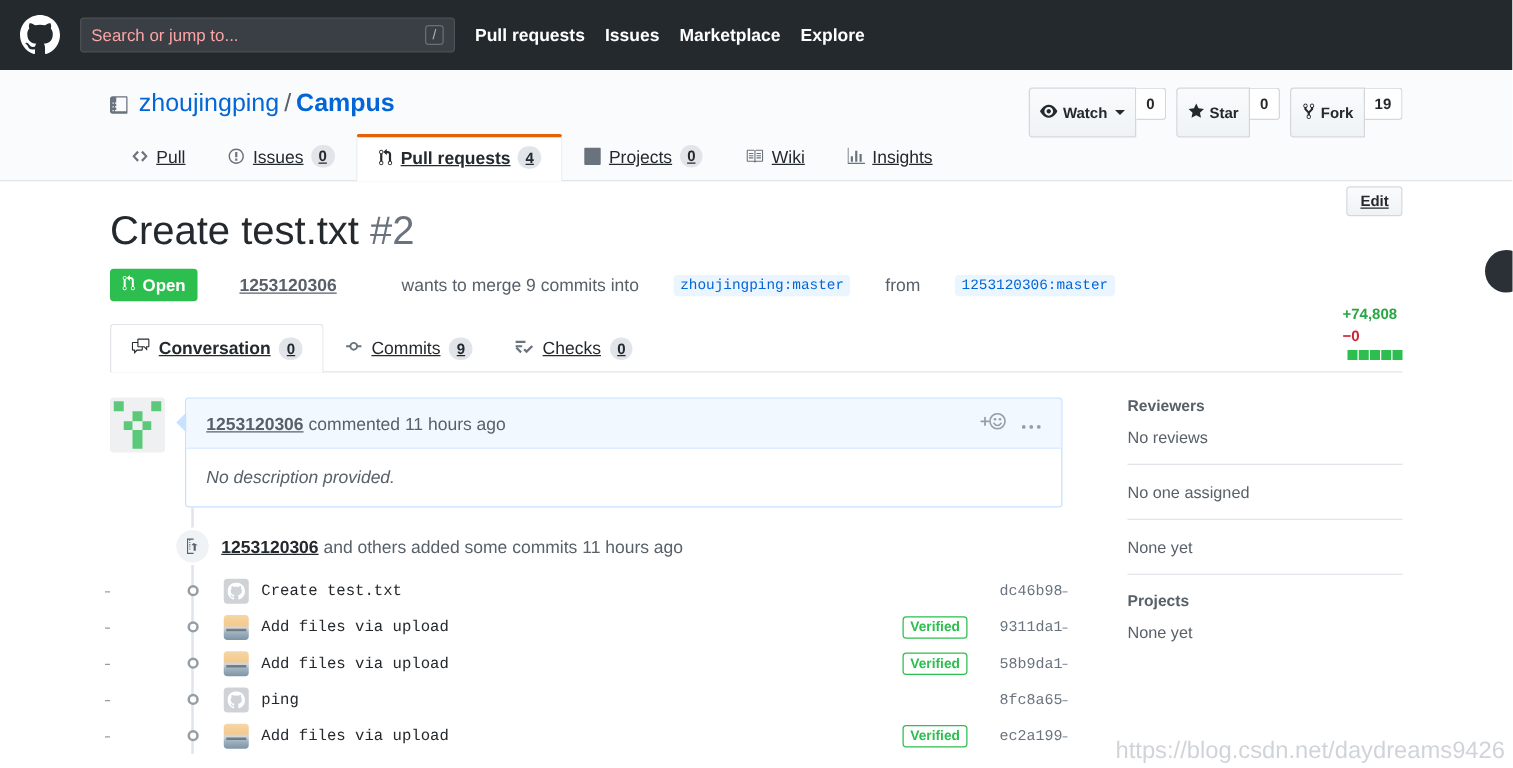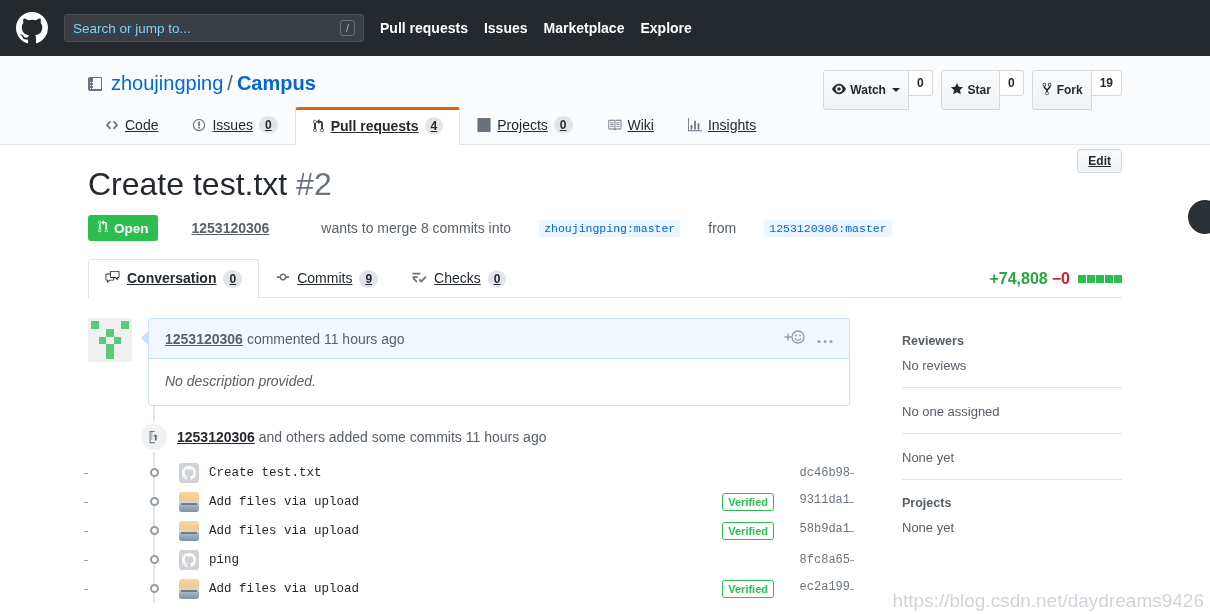--- a/index.html
+++ b/index.html
@@ -25,21 +25,21 @@
   .search-box {
     width: 300px; height: 28px;
     background: #3a3f45;
     border: 1px solid #4b5055;
     border-radius: 3px;
     display: flex; align-items: center;
     padding: 0 8px;
     margin-right: 16px;
   }
   .search-box .ph {
-    flex: 1; color: #7dd3fc; font-size: 13.5px;
+    flex: 1; color: #fca5a5; font-size: 13.5px;
     white-space: nowrap; overflow: hidden;
   }
   .slash {
     border: 1px solid #6a6f75; border-radius: 3px;
     color: #b0b4b8; font-size: 11px; line-height: 13px;
     padding: 0 5px; height: 16px; display: flex; align-items: center;
   }
   .topnav { display: flex; align-items: center; gap: 16px; }
   .topnav a {
     color: #ffffff; font-size: 14px; font-weight: bold;
@@ -159,22 +159,22 @@
   }
   .pr-tab .ic { color: #6a737d; display: flex; align-items: center; }
   .pr-tab.selected {
     background: #fff; border-color: #e1e4e8;
     border-radius: 3px 3px 0 0;
     font-weight: 600;
   }
   .pr-tab.selected .ic { color: #24292e; }
   .diffstat {
     position: absolute; right: 0; bottom: 9px;
-    display: flex; align-items: center; gap: 4px;
-    font-size: 16px; font-weight: bold;
+    display: flex; align-items: flex-start; gap: 4px;
+    font-size: 12px; font-weight: bold; flex-direction: column;
   }
   .add { color: #28a745; }
   .del { color: #cb2431; }
   .blocks { display: flex; gap: 1px; margin-left: 4px; }
   .blk { width: 8px; height: 8px; background: #2cbe4e; }
 
   
   .body-wrap { display: flex; padding-top: 20px; }
   .main-col { width: 762px; position: relative; }
   .side-col { width: 220px; margin-left: 52px; }
@@ -258,33 +258,33 @@
   }
   .av-beach::after {
     content:""; position:absolute; left:2px; top:11px; width:16px; height:2px;
     background: rgba(60,60,70,.55);
   }
   .commit-msg {
     margin-left: 10px;
     font-family: "Liberation Mono", "DejaVu Sans Mono", monospace;
     font-size: 12.5px; color: #24292e; white-space: nowrap;
   }
-  .commit-right { margin-left: auto; display: flex; gap: 14px; }
+  .commit-right { margin-left: auto; display: flex; align-items: center; gap: 14px; }
   .verified {
     border: 1px solid #2cbe4e; color: #2cbe4e;
     border-radius: 3px; font-size: 11px; font-weight: 600;
     padding: 1px 5px; line-height: 14px;
   }
   .sha {
     font-family: "Liberation Mono", "DejaVu Sans Mono", monospace;
     font-size: 12px; color: #6a737d; width: 62px; text-align: right;
   }
 
   
-  .side-sec { padding-bottom: 14px; border-bottom: 1px solid #e1e4e8; margin-bottom: 14px; margin-top: 16px; }
+  .side-sec { padding-bottom: 14px; border-bottom: 1px solid #e1e4e8; margin-bottom: 14px; }
   .side-sec:first-child { padding-top: 0; }
   .side-hd {
     font-size: 12.5px; font-weight: bold; color: #586069;
     margin-bottom: 10px;
   }
   .side-val { font-size: 13px; color: #586069; }
 
   
   .watermark {
     position: absolute; right: 6px; bottom: 2px;
@@ -379,21 +379,21 @@
         </div>
       </div>
 
       <nav class="repo-nav">
         <a class="tab" href="#">
           <span class="ic">
             <svg width="14" height="14" viewBox="0 0 14 16" fill="currentColor" aria-hidden="true">
                 <path d="M9.5 3L8 4.5 11.5 8 8 11.5 9.5 13 14 8 9.5 3zm-5 0L0 8l4.5 5L6 11.5 2.5 8 6 4.5 4.5 3z"></path>
               </svg>
           </span>
-          <span>Code</span>
+          <span>Pull</span>
         </a>
         <a class="tab" href="#">
           <span class="ic">
             <svg width="14" height="14" viewBox="0 0 14 16" fill="currentColor" aria-hidden="true">
                 <path d="M7 2.3c3.14 0 5.7 2.56 5.7 5.7s-2.56 5.7-5.7 5.7A5.71 5.71 0 0 1 1.3 8c0-3.14 2.56-5.7 5.7-5.7zM7 1C3.14 1 0 4.14 0 8s3.14 7 7 7 7-3.14 7-7-3.14-7-7-7zm1 3H6v5h2V4zm0 6H6v2h2v-2z"></path>
               </svg>
           </span>
           <span>Issues</span>
           <span class="counter">0</span>
         </a>
@@ -446,21 +446,21 @@
       <span class="state-badge">
         <span>
           <svg width="12" height="13" viewBox="0 0 12 16" fill="#ffffff" aria-hidden="true">
               <path d="M11 11.28V5c-.03-.78-.34-1.47-.94-2.06C9.46 2.35 8.78 2.03 8 2H7V0L4 3l3 3V4h1c.27.02.48.11.69.31.21.2.3.42.31.69v6.28A1.993 1.993 0 0 0 10 15a1.993 1.993 0 0 0 1-3.72zm-1 2.92c-.66 0-1.2-.55-1.2-1.2 0-.65.55-1.2 1.2-1.2.65 0 1.2.55 1.2 1.2 0 .65-.55 1.2-1.2 1.2zM4 3c0-1.11-.89-2-2-2a1.993 1.993 0 0 0-1 3.72v6.56A1.993 1.993 0 0 0 2 15a1.993 1.993 0 0 0 1-3.72V4.72c.59-.34 1-.98 1-1.72zm-.8 10c0 .66-.55 1.2-1.2 1.2-.65 0-1.2-.55-1.2-1.2 0-.65.55-1.2 1.2-1.2.65 0 1.2.55 1.2 1.2zM2 4.2C1.34 4.2.8 3.65.8 3c0-.65.55-1.2 1.2-1.2.65 0 1.2.55 1.2 1.2 0 .65-.55 1.2-1.2 1.2z"></path>
             </svg>
         </span>
         <span>Open</span>
       </span>
       <a class="author" href="#">1253120306</a>
       <span>&nbsp;</span>
-      <span>wants to merge 8 commits into</span>
+      <span>wants to merge 9 commits into</span>
       <span class="branch-ref">zhoujingping:master</span>
       <span>from</span>
       <span class="branch-ref">1253120306:master</span>
     </div>
 
     <nav class="pr-tabs">
       <a class="pr-tab selected" href="#">
         <span class="ic">
           <svg width="15" height="14" viewBox="0 0 16 16" fill="currentColor" aria-hidden="true">
               <path d="M15 1H6c-.55 0-1 .45-1 1v2H1c-.55 0-1 .45-1 1v6c0 .55.45 1 1 1h1v3l3-3h4c.55 0 1-.45 1-1V9h1l3 3V9h1c.55 0 1-.45 1-1V2c0-.55-.45-1-1-1zM9 11H4.5L3 12.5V11H1V5h4v3c0 .55.45 1 1 1h3v2zm6-3h-2v1.5L11.5 8H6V2h9v6z"></path>

